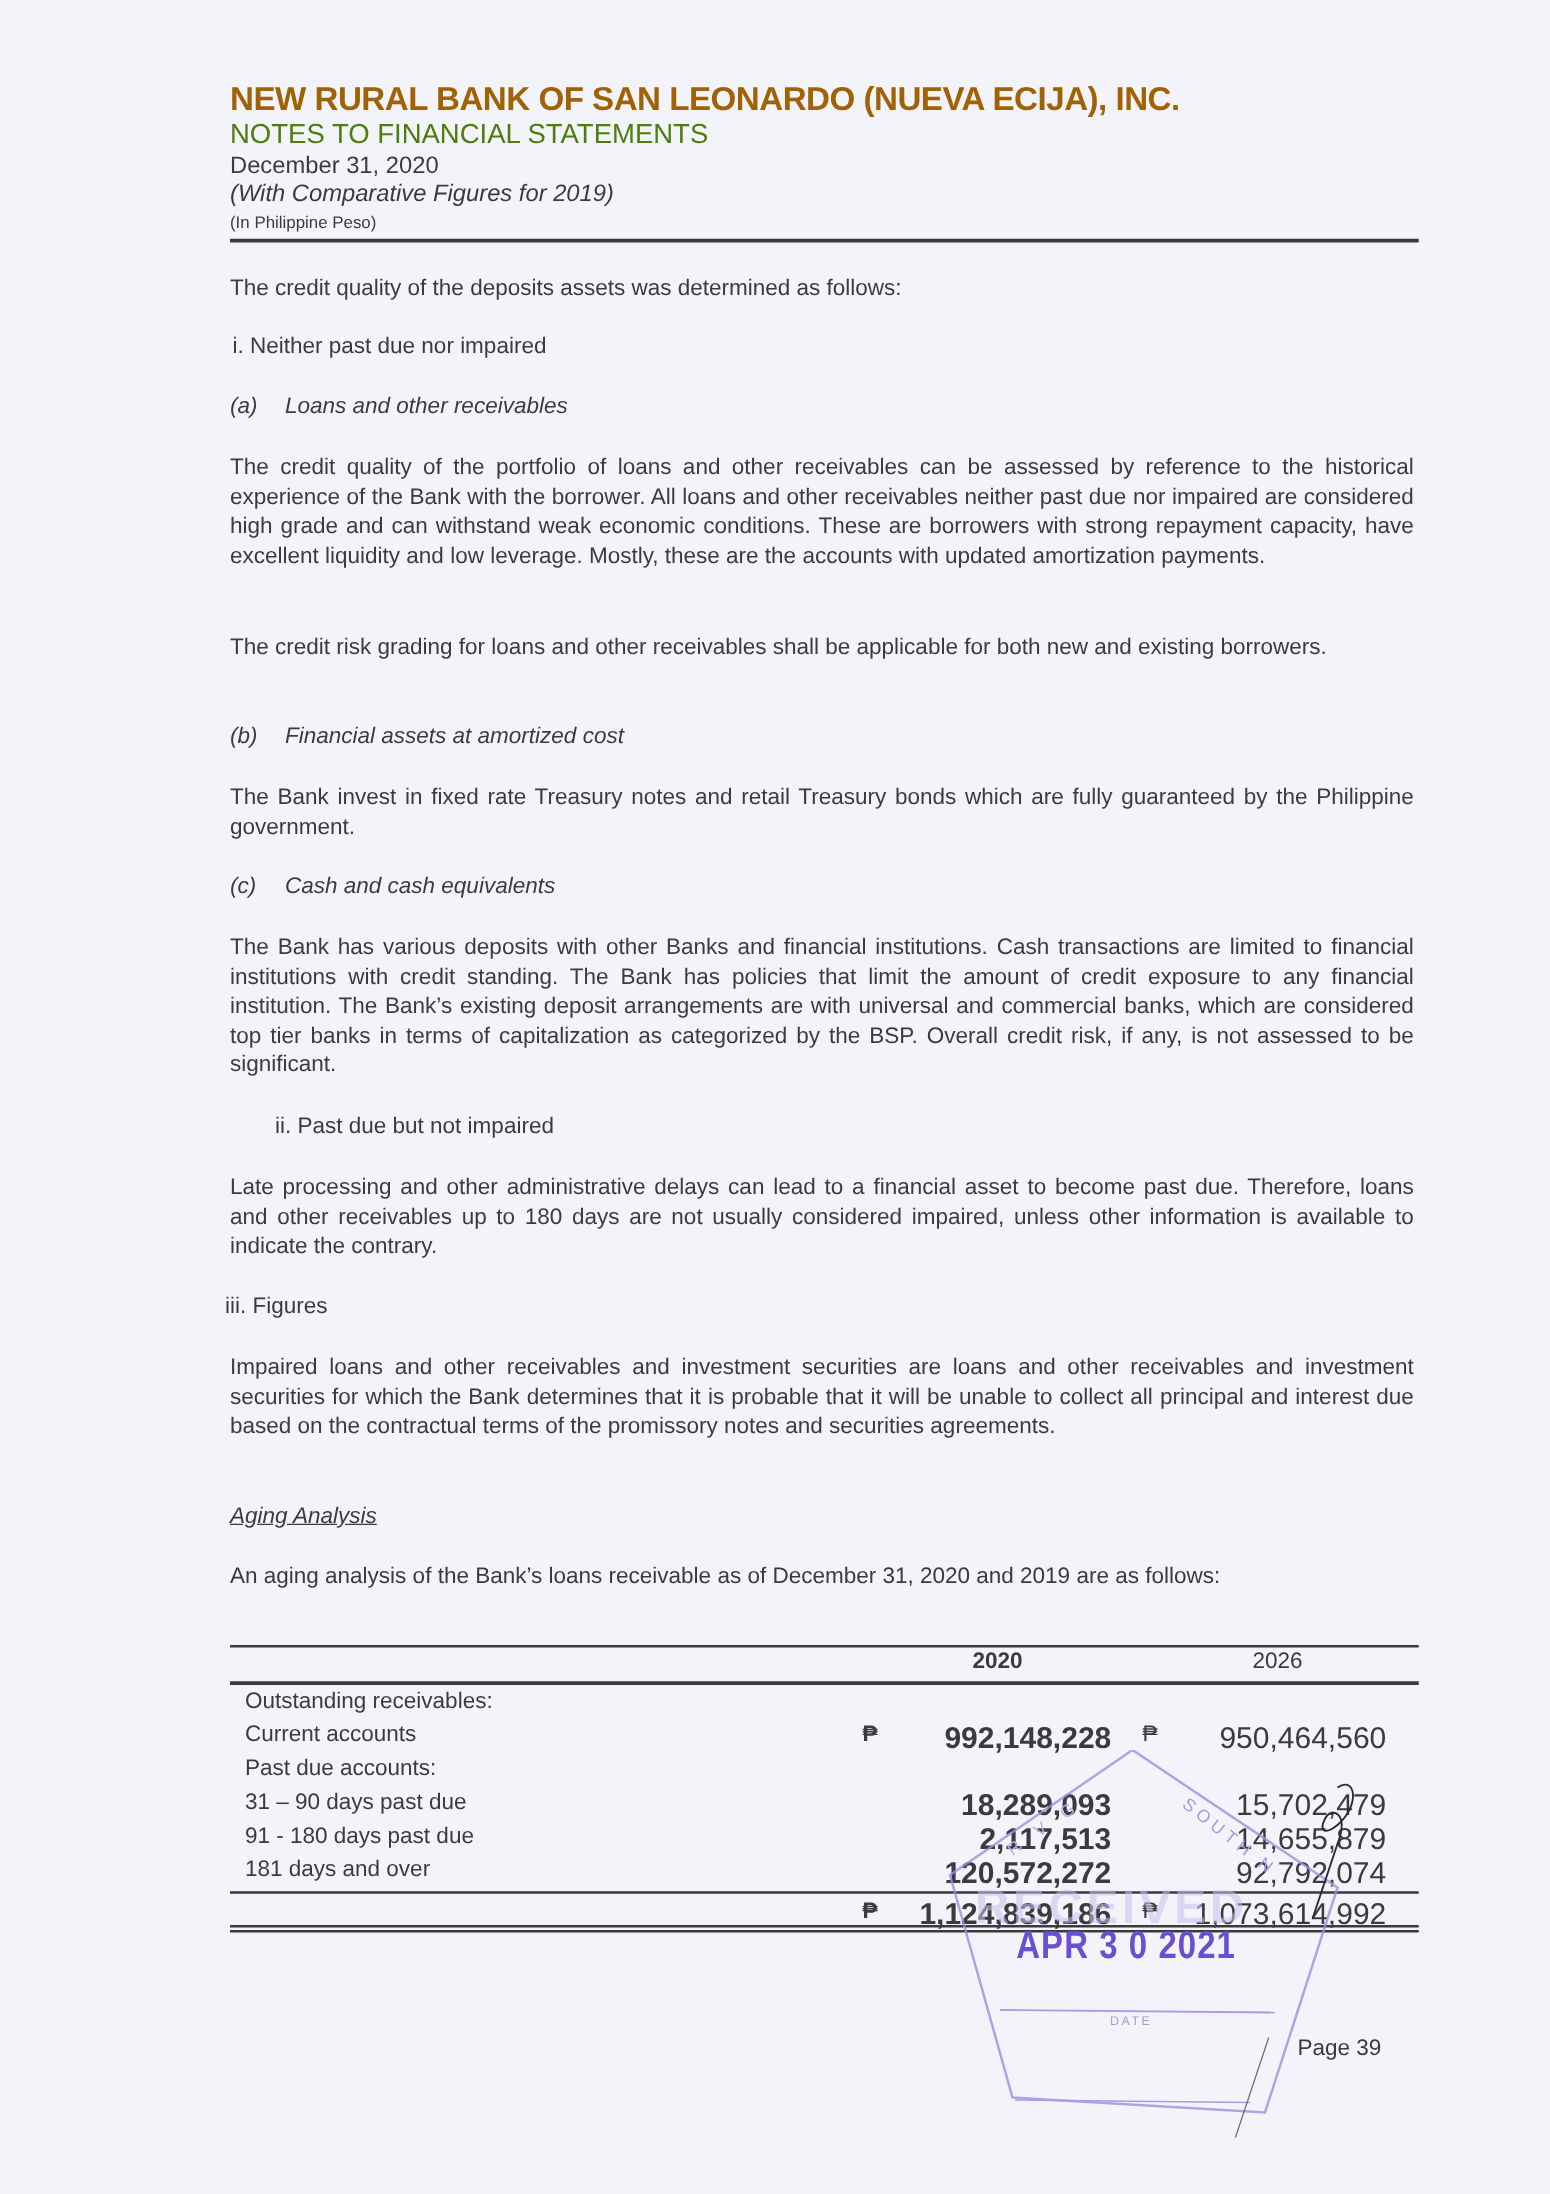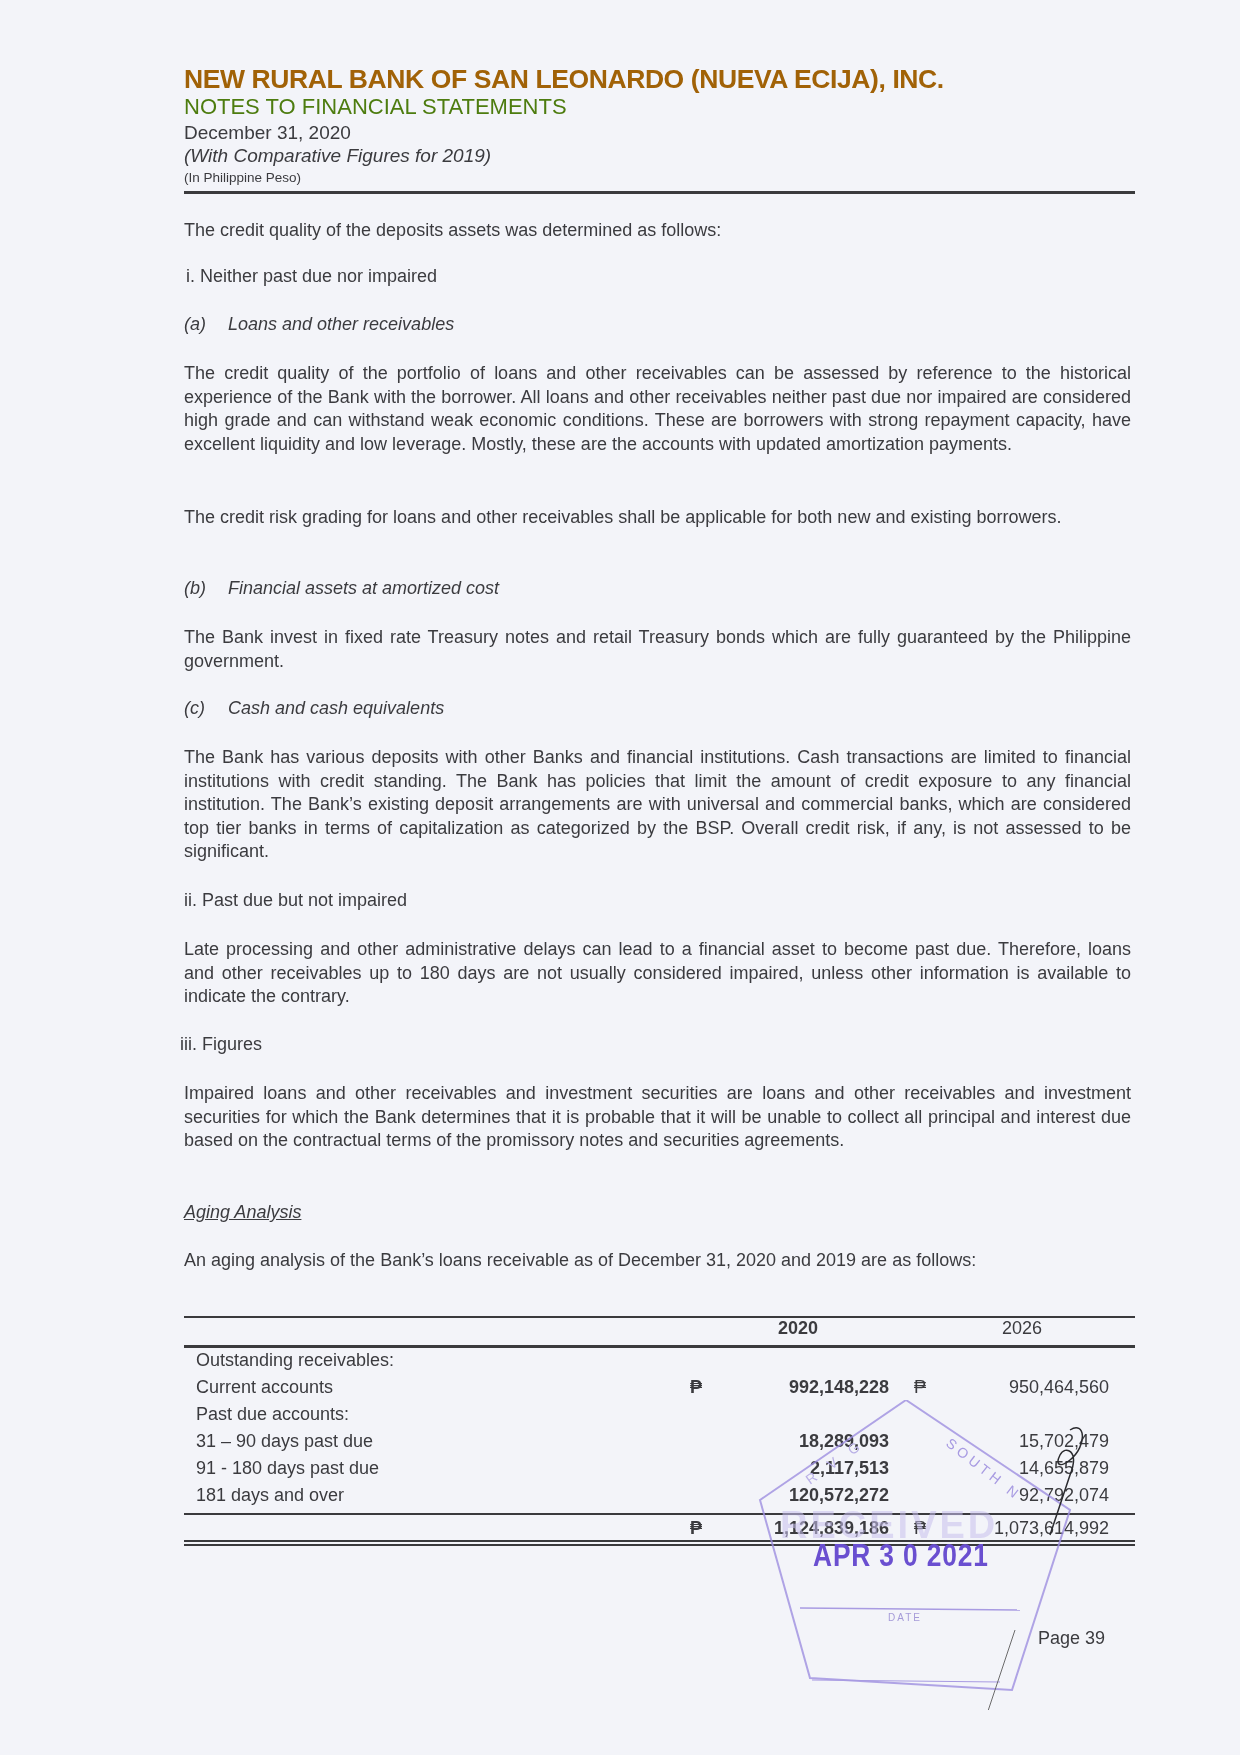--- a/index.html
+++ b/index.html
@@ -24,21 +24,21 @@
     .underline { text-decoration: underline; font-style: italic; }
 
     
     .tbl-top-rule { left: 184px; top: 1316px; width: 951px; height: 2px; background: #3a3a3d; }
     .tbl-head-rule { left: 184px; top: 1345px; width: 951px; height: 3px; background: #3a3a3d; }
     .tbl-sum-rule { left: 184px; top: 1513px; width: 951px; height: 2px; background: #3a3a3d; }
     .tbl-bottom-rule1 { left: 184px; top: 1540px; width: 951px; height: 2px; background: #3a3a3d; }
     .tbl-bottom-rule2 { left: 184px; top: 1544px; width: 951px; height: 1.5px; background: #3a3a3d; }
     .col-head { top: 1318px; font-size: 18px; white-space: nowrap; }
     .row { left: 196px; font-size: 18px; white-space: nowrap; }
-    .num { font-size: 18px; white-space: nowrap; text-align: right; }
+    .num { font-size: 24px; white-space: nowrap; text-align: right; }
     .bold { font-weight: bold; }
     .peso { font-size: 18px; font-weight: bold; text-decoration: line-through; }
 
     
     .stamp { left: 750px; top: 1400px; width: 330px; height: 310px; pointer-events: none; }
     .stamp-date { left: 813px; top: 1538px; font-size: 31px; font-weight: bold; color: #6a4fd0; letter-spacing: 1px; white-space: nowrap; font-family: "Liberation Sans", sans-serif; transform: scaleX(0.85); transform-origin: left; }
     .stamp-label { left: 888px; top: 1612px; font-size: 10px; color: #a59bd8; letter-spacing: 2px; }
     .page-num { left: 1038px; top: 1628px; font-size: 18px; white-space: nowrap; }
   </style>
 </head>
@@ -63,21 +63,21 @@
 <div class="abs sub-italic" style="top:578px;">
   <span class="lbl">(b)</span><span>Financial assets at amortized cost</span>
 </div>
 <div class="abs p" style="top:626px;">The Bank invest in fixed rate Treasury notes and retail Treasury bonds which are fully guaranteed by the Philippine government.</div>
 
 <div class="abs sub-italic" style="top:698px;">
   <span class="lbl">(c)</span><span>Cash and cash equivalents</span>
 </div>
 <div class="abs p" style="top:746px;">The Bank has various deposits with other Banks and financial institutions. Cash transactions are limited to financial institutions with credit standing. The Bank has policies that limit the amount of credit exposure to any financial institution. The Bank’s existing deposit arrangements are with universal and commercial banks, which are considered top tier banks in terms of capitalization as categorized by the BSP. Overall credit risk, if any, is not assessed to be significant.</div>
 
-<div class="abs heading" style="top:890px;">ii. Past due but not impaired</div>
+<div class="abs heading" style="top:890px;margin-left:36px;">ii. Past due but not impaired</div>
 <div class="abs p" style="top:938px;">Late processing and other administrative delays can lead to a financial asset to become past due. Therefore, loans and other receivables up to 180 days are not usually considered impaired, unless other information is available to indicate the contrary.</div>
 
 <div class="abs heading" style="top:1034px; left:180px;">iii. Figures</div>
 <div class="abs p" style="top:1082px;">Impaired loans and other receivables and investment securities are loans and other receivables and investment securities for which the Bank determines that it is probable that it will be unable to collect all principal and interest due based on the contractual terms of the promissory notes and securities agreements.</div>
 
 <div class="abs heading underline" style="top:1202px;">Aging Analysis</div>
 <div class="abs heading" style="top:1250px;">An aging analysis of the Bank’s loans receivable as of December 31, 2020 and 2019 are as follows:</div>
 
 <div class="abs tbl-top-rule"></div>
 <div class="abs col-head bold" style="left:778px;">2020</div>

